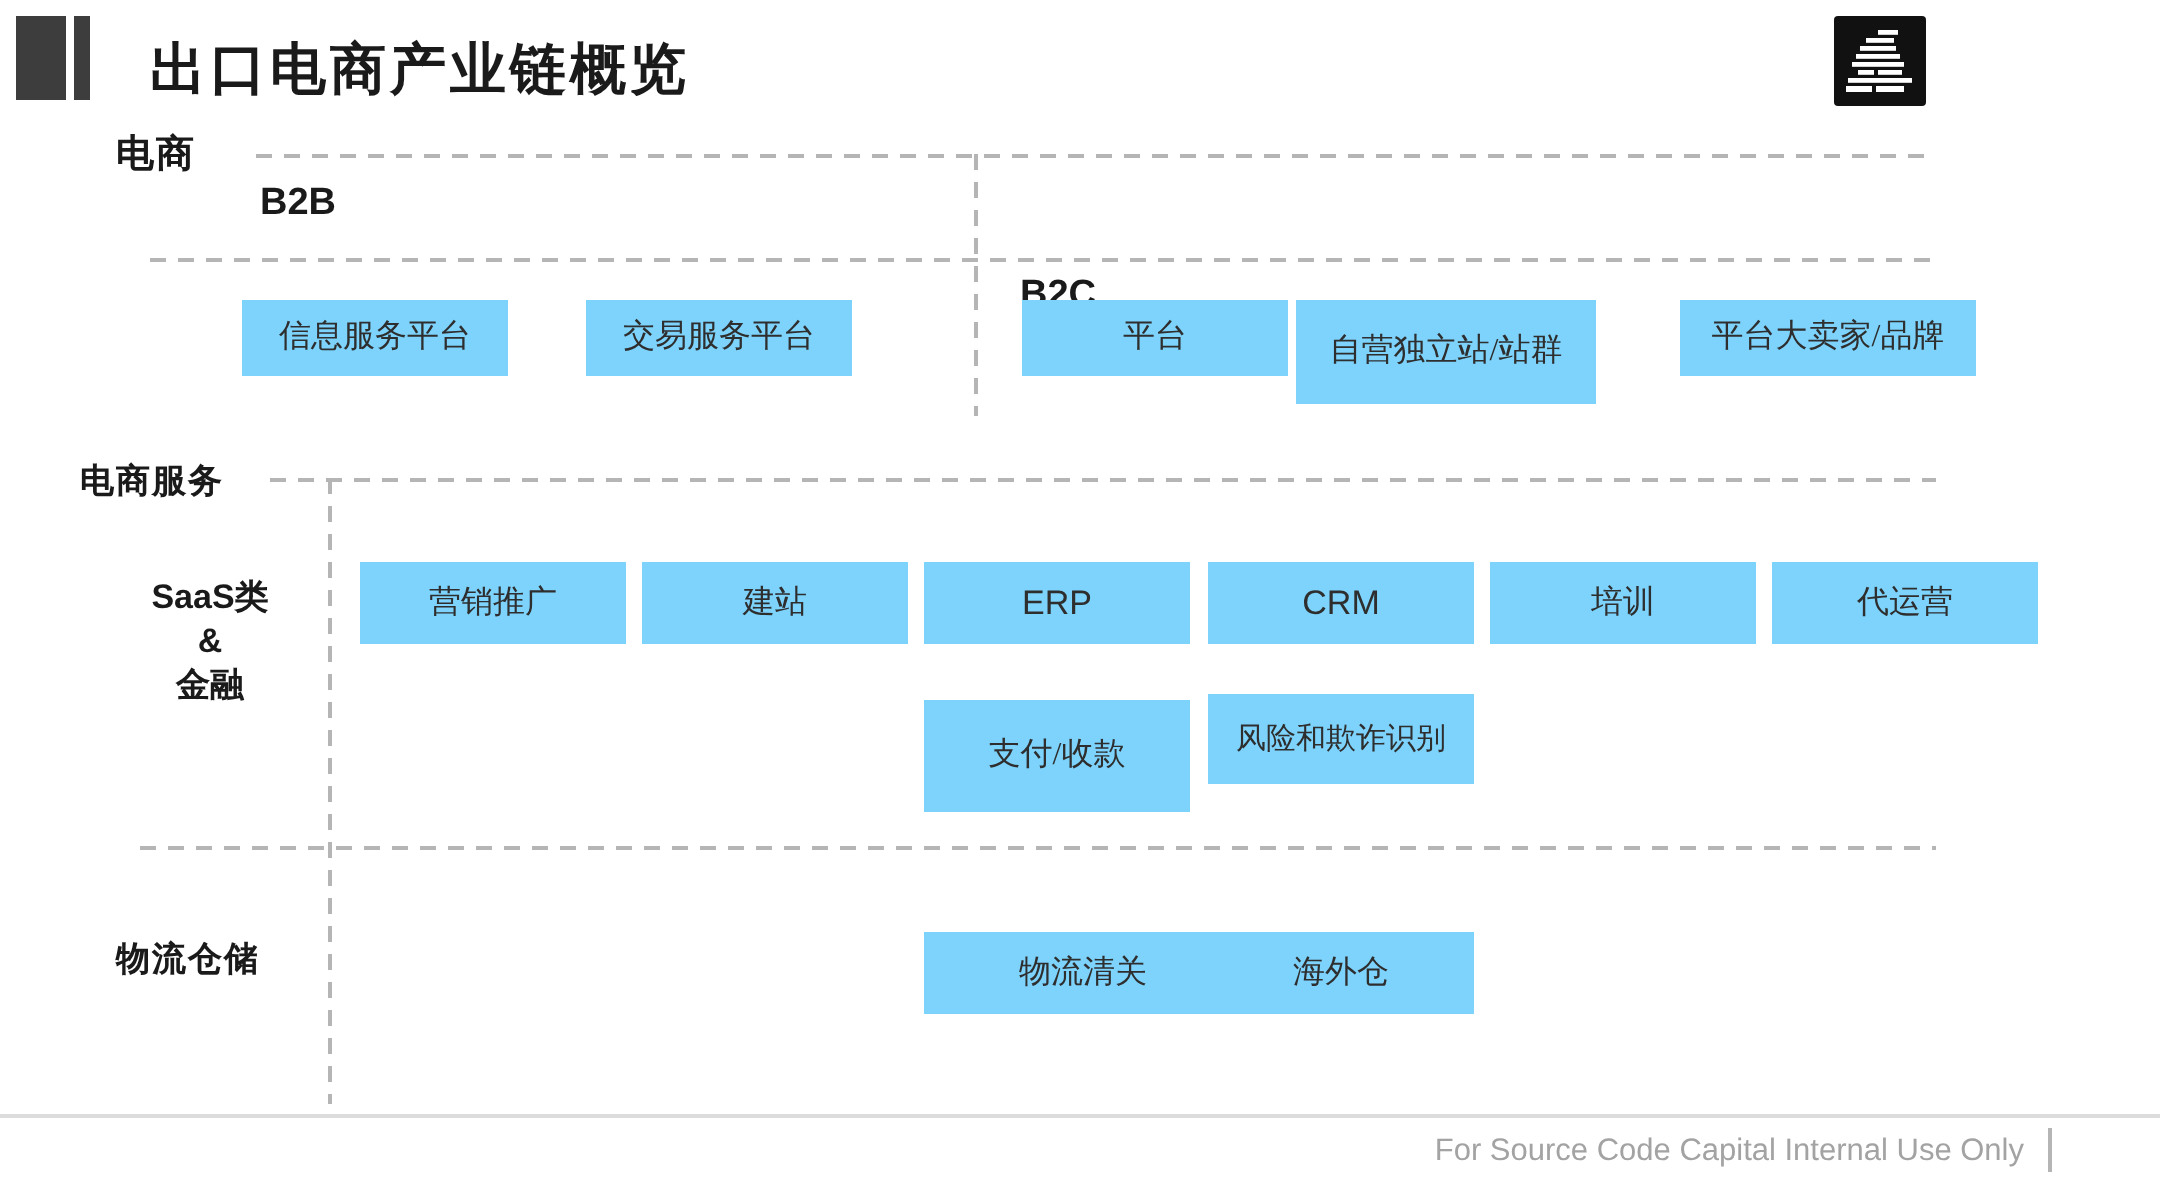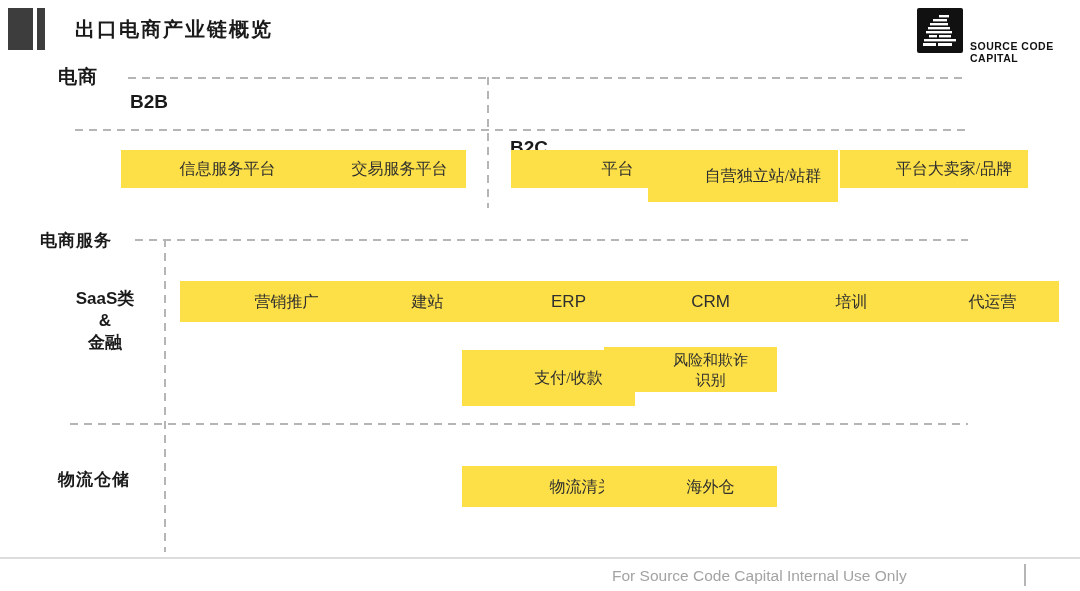--- a/index.html
+++ b/index.html
@@ -5,21 +5,21 @@
   html,body{margin:0;padding:0;}
   body{
     width:1080px;height:591px;position:relative;background:#ffffff;
     font-family:"Liberation Sans", sans-serif;overflow:hidden;
   }
   .abs{position:absolute;}
   
   .title-bar{background:#3d3d3d;}
   .page-title{
     font-family:"Liberation Serif","DejaVu Serif",serif;
-    font-weight:bold;font-size:20px;color:#1a1a1a;letter-spacing:2px;
+    font-weight:bold;font-size:28px;color:#1a1a1a;letter-spacing:2px;
   }
   .logo-cn{
     font-family:"Liberation Serif","DejaVu Serif",serif;
     font-weight:bold;font-size:25px;color:#111;letter-spacing:2px;line-height:26px;
   }
   .logo-en{
     font-family:"Liberation Sans",sans-serif;
     font-weight:bold;font-size:10.5px;color:#111;letter-spacing:.5px;
   }
   
@@ -29,35 +29,35 @@
   .sec-label{
     font-family:"Liberation Serif","DejaVu Serif",serif;
     font-weight:bold;font-size:18px;color:#1a1a1a;letter-spacing:1px;white-space:nowrap;
   }
   .col-header{
     font-weight:bold;font-size:19px;color:#1a1a1a;
     font-family:"Liberation Sans",sans-serif;
   }
   
   .box{
-    background:#fde047;color:#2e2e2e;
+    background:#7dd3fc;color:#2e2e2e;
     font-family:"Liberation Serif","DejaVu Serif",serif;
     font-size:16px;display:flex;align-items:center;justify-content:center;
-    text-align:right;line-height:20px;white-space:nowrap;padding-left:40px;
+    text-align:right;line-height:20px;white-space:nowrap;
   }
   .box.sans{font-family:"Liberation Sans",sans-serif;font-size:17px;}
   .box.wrap{white-space:normal;font-size:15px;}
   .saas-label{
     font-family:"Liberation Serif","DejaVu Serif",serif;
     font-weight:bold;font-size:17px;color:#1a1a1a;text-align:center;line-height:22px;
   }
   .saas-label .latin{font-family:"Liberation Sans",sans-serif;}
   
   .footer-line{height:2px;background:#dcdcdc;}
-  .footer-text{font-size:15.5px;color:#a3a3a3;text-align:left;}
+  .footer-text{font-size:15.5px;color:#a3a3a3;text-align:right;}
   .footer-tick{width:2px;height:22px;background:#b5b5b5;}
 </style>
 </head>
 <body>
 
 <div class="abs title-bar" style="left:8px;top:8px;width:25px;height:42px;"></div>
 <div class="abs title-bar" style="left:37px;top:8px;width:8px;height:42px;"></div>
 <div class="abs page-title" style="left:75px;top:16px;">出口电商产业链概览</div>
 
 <div class="abs" style="left:917px;top:8px;width:160px;height:46px;">
@@ -69,21 +69,20 @@
       <rect x="13" y="15" width="18" height="2.4" fill="#ffffff"></rect>
       <rect x="11" y="19" width="22" height="2.4" fill="#ffffff"></rect>
       <rect x="9" y="23" width="26" height="2.4" fill="#ffffff"></rect>
       <rect x="12" y="27" width="8" height="2.4" fill="#ffffff"></rect>
       <rect x="22" y="27" width="12" height="2.4" fill="#ffffff"></rect>
       <rect x="7" y="31" width="32" height="2.4" fill="#ffffff"></rect>
       <rect x="6" y="35" width="13" height="3" fill="#ffffff"></rect>
       <rect x="21" y="35" width="14" height="3" fill="#ffffff"></rect>
     </svg>
   </span>
-  <div class="abs logo-en" style="left:53px;top:32px;">SOURCE CODE CAPITAL</div>
 </div>
 
 <div class="abs sec-label" style="left:58px;top:64px;font-size:19px;">电商</div>
 <div class="abs hdash" style="left:128px;top:77px;width:840px;"></div>
 <div class="abs col-header" style="left:130px;top:91px;width:295px;">B2B</div>
 <div class="abs col-header" style="left:510px;top:91px;width:400px;margin-top:46px;">B2C</div>
 <div class="abs vdash" style="left:487px;top:77px;height:131px;"></div>
 <div class="abs hdash" style="left:75px;top:129px;width:893px;"></div>
 
 <div class="abs box" style="left:121px;top:150px;width:133px;height:38px;">信息服务平台</div>
@@ -103,21 +102,21 @@
 </div>
 
 <div class="abs box" style="left:180px;top:281px;width:133px;height:41px;">营销推广</div>
 <div class="abs box" style="left:321px;top:281px;width:133px;height:41px;">建站</div>
 <div class="abs box sans" style="left:462px;top:281px;width:133px;height:41px;">ERP</div>
 <div class="abs box sans" style="left:604px;top:281px;width:133px;height:41px;">CRM</div>
 <div class="abs box" style="left:745px;top:281px;width:133px;height:41px;">培训</div>
 <div class="abs box" style="left:886px;top:281px;width:133px;height:41px;">代运营</div>
 
 <div class="abs box" style="left:462px;top:350px;width:133px;height:56px;">支付/收款</div>
-<div class="abs box wrap" style="left:604px;top:347px;width:133px;height:45px;flex-direction:column;justify-content:center;">
+<div class="abs box wrap" style="left:604px;top:347px;width:133px;height:45px;flex-direction:row;justify-content:center;">
   <div>风险和欺诈</div>
   <div>识别</div>
 </div>
 
 <div class="abs hdash" style="left:70px;top:423px;width:898px;"></div>
 <div class="abs sec-label" style="left:58px;top:468px;font-size:17px;">物流仓储</div>
 <div class="abs box" style="left:462px;top:466px;width:159px;height:41px;">物流清关</div>
 <div class="abs box" style="left:604px;top:466px;width:133px;height:41px;">海外仓</div>
 
 <div class="abs footer-line" style="left:0;top:557px;width:1080px;"></div>

